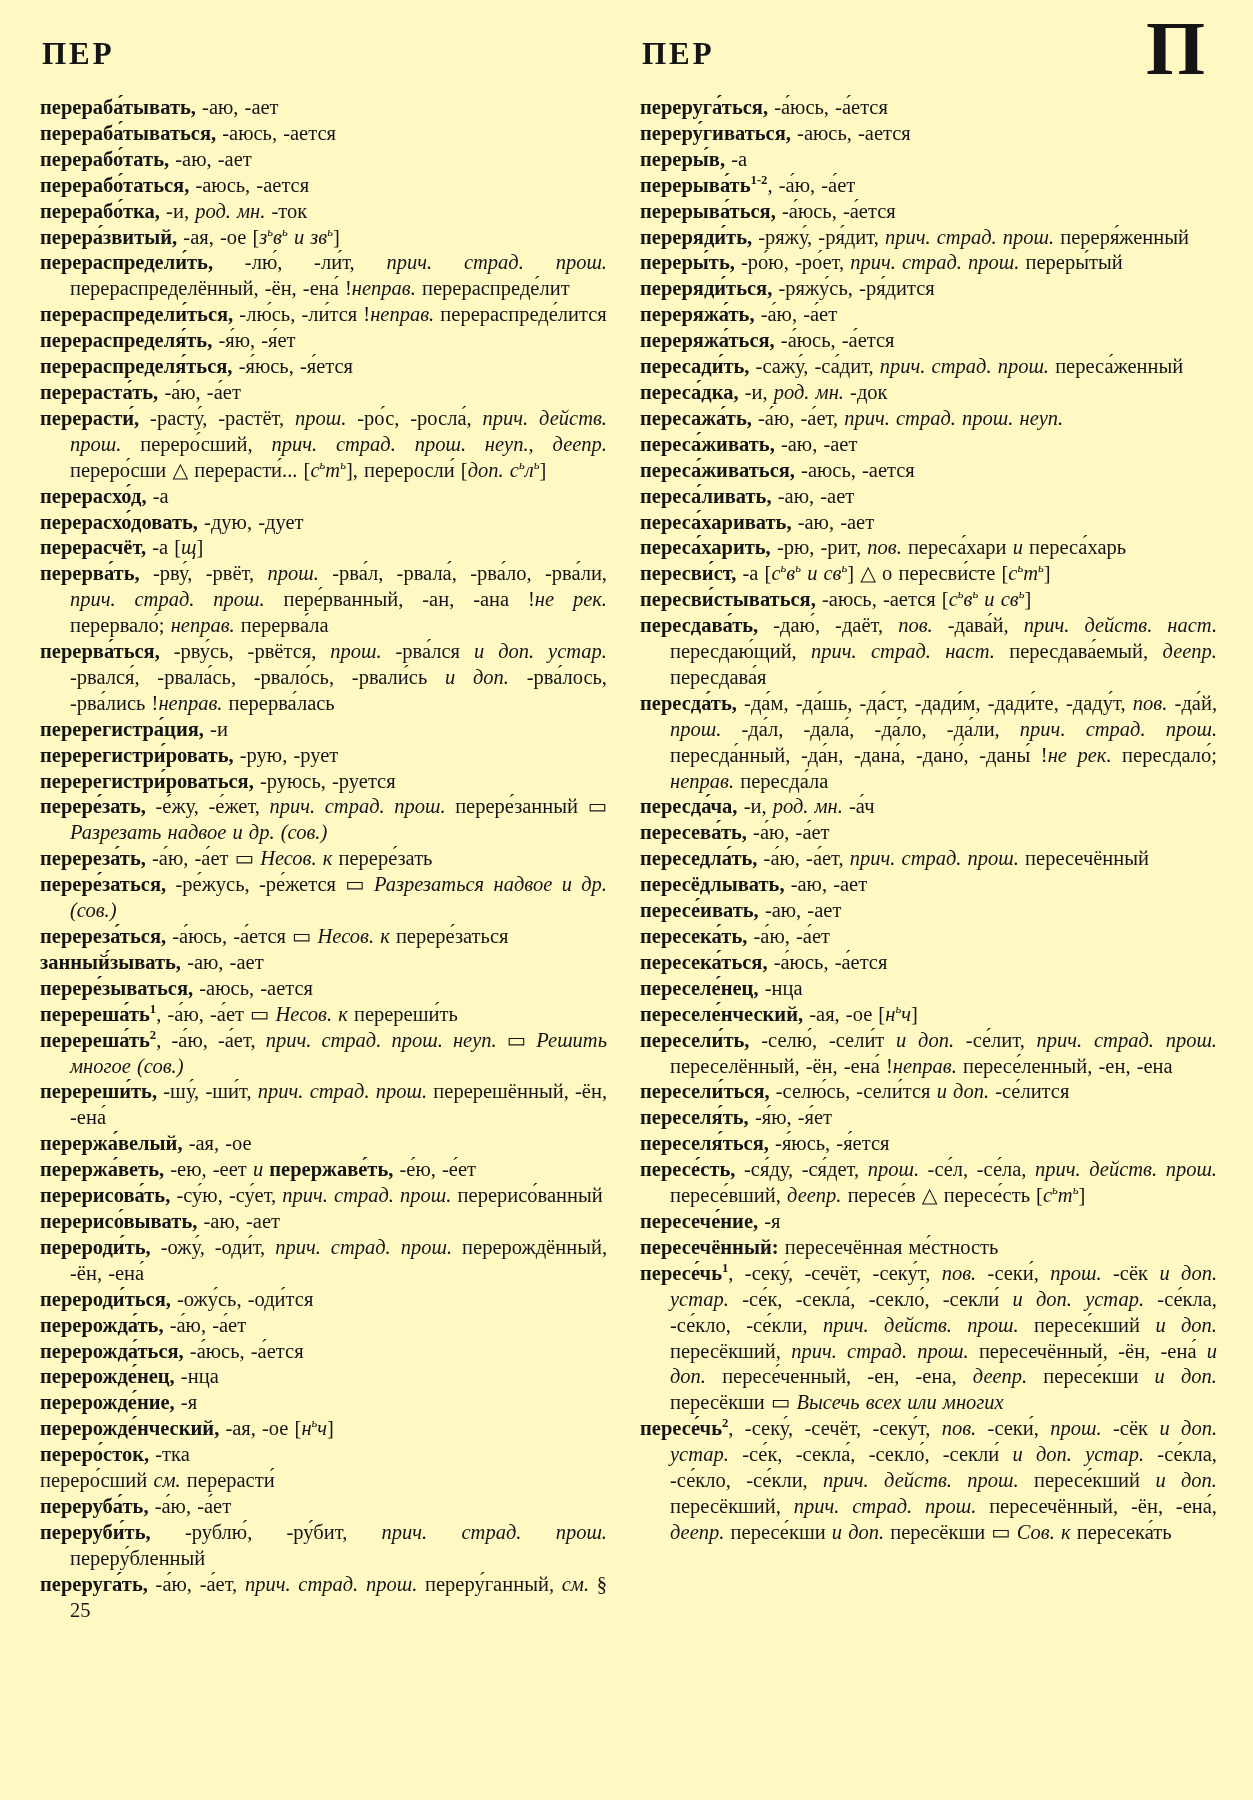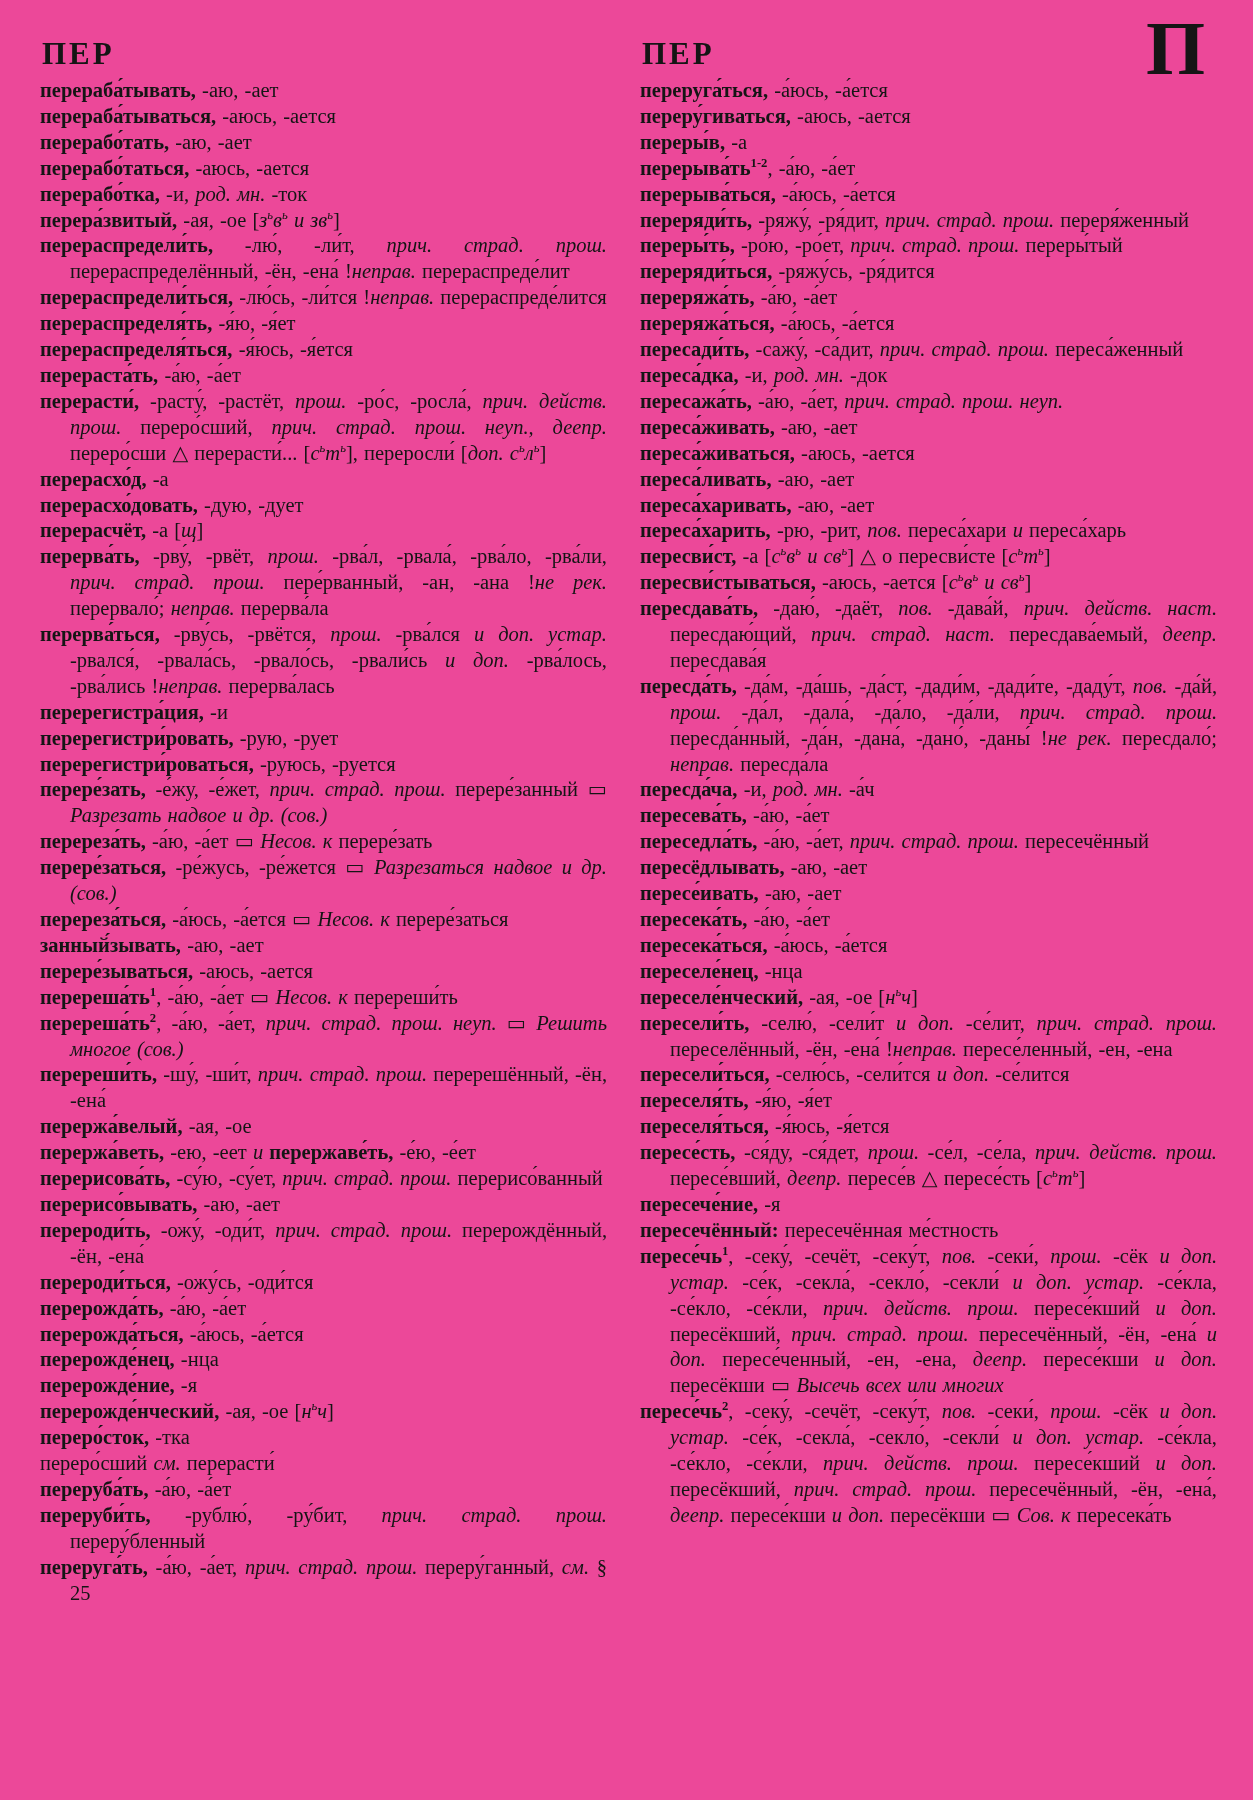--- a/index.html
+++ b/index.html
@@ -1,35 +1,35 @@
 <!DOCTYPE html>
 <html><head>
 <meta charset="utf-8">
 <style>
   html,body{margin:0;padding:0;background:#e8e8e8;}
   #page{
     position:relative;
     width:1253px;height:1800px;
-    background:#ec4899;
+    background:#fef9c3;
     color:#151515;
     font-family:"Liberation Serif","DejaVu Serif","DejaVu Sans",serif;
     overflow:hidden;
   }
   .runhead{
     position:absolute;top:36px;
     font-size:31px;font-weight:700;letter-spacing:3px;
   }
   #runhead-left{left:42px;}
   #runhead-mid{left:642px;}
   #section-letter{
     position:absolute;top:10px;right:48px;
     font-size:76px;font-weight:700;line-height:1;
   }
   .col{
-    position:absolute;top:78px;
+    position:absolute;top:95px;font-family:Liberation Serif, serif;
   }
   #col-left{left:40px;width:567px;}
   #col-right{left:640px;width:577px;}
   p.entry{
     margin:0;
     padding-left:30px;text-indent:-30px;
     text-align:justify;
     font-size:20.5px;line-height:25.9px;
     word-spacing:1px;
   }

